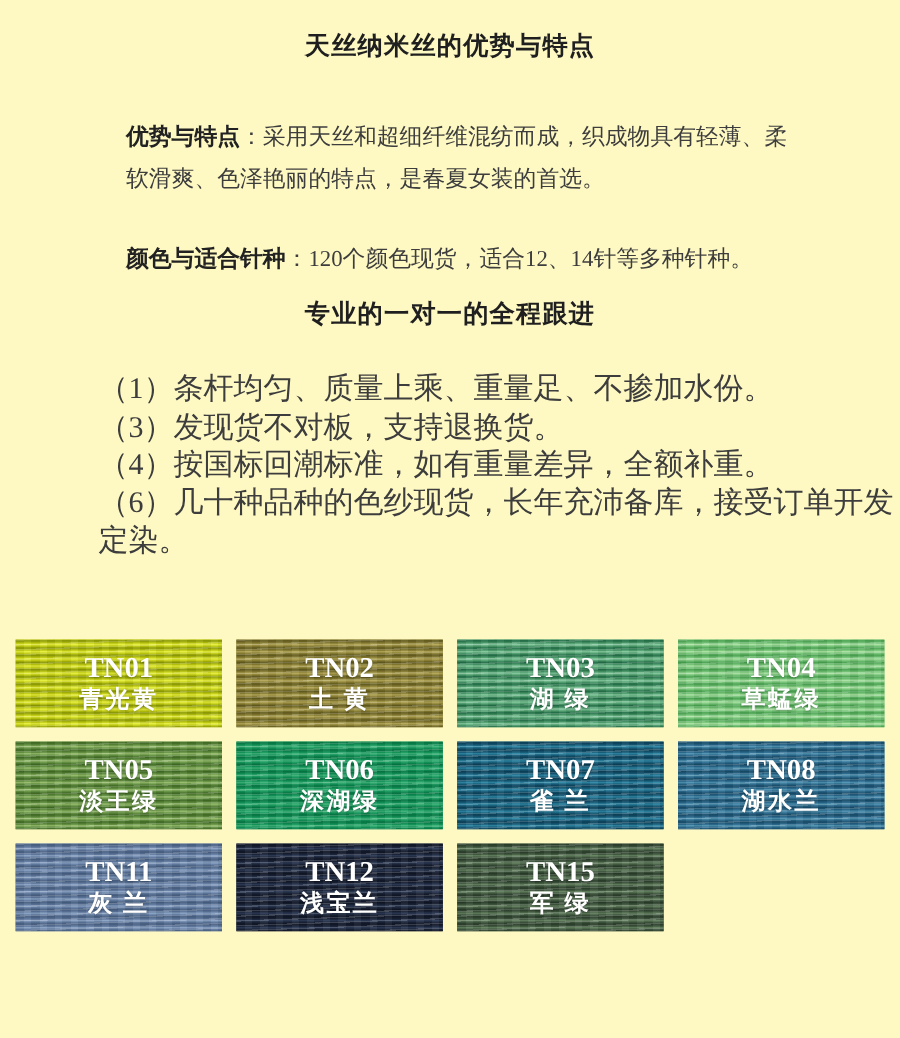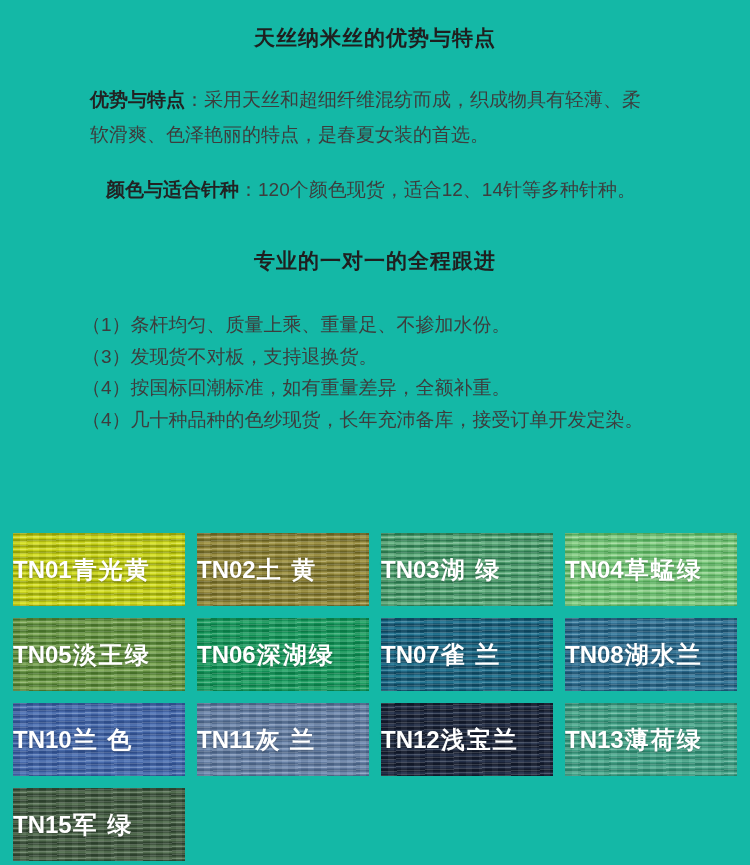--- a/index.html
+++ b/index.html
@@ -1,71 +1,71 @@
 <!DOCTYPE html>
 <html><head>
 <meta charset="utf-8">
 <style>
   html,body{margin:0;padding:0;background:#ffffff;}
   .page{
     position:relative;
     width:750px;height:865px;
-    background:#14b8a6;
-    font-family:Liberation Sans, sans-serif;
+    background:#fef9c3;
+    font-family:Liberation Serif, serif;
     overflow:hidden;
   }
   .sec-title{
     position:absolute;left:0;right:0;
     text-align:center;
     font-size:21px;line-height:28px;
     font-weight:700;color:#1f1f1f;
     letter-spacing:1px;margin:0;
   }
   #title1{top:24px;}
   #title2{top:247px;}
   .para{
     position:absolute;left:90px;width:562px;
     font-size:19px;line-height:35px;
-    color:#3d3d3d;margin:0;
+    color:#3d3d3d;margin:15px;
   }
   #para1{top:82px;}
-  #para2{top:172px;text-align:center;}
+  #para2{top:184px;}
   .para b{color:#222222;font-weight:700;}
   #advantages-list{
     position:absolute;left:82px;top:309px;width:668px;
     margin:0;padding:0;list-style:none;
-    font-size:19px;line-height:31.5px;color:#3d3d3d;
+    font-size:25px;line-height:31.5px;color:#3d3d3d;
   }
   #swatch-grid{
     position:absolute;left:13px;top:533px;width:724px;
     display:grid;
     grid-template-columns:repeat(4,172px);
     grid-auto-rows:73px;
     gap:12px;
   }
   .swatch{
-    display:flex;flex-direction:row;
-    align-items:center;
+    display:flex;flex-direction:column;
+    align-items:center;justify-content:center;
     gap:1px;
     background-image:
       repeating-linear-gradient(178deg, rgba(255,255,255,0.16) 0 1px, rgba(255,255,255,0) 1px 4px),
       repeating-linear-gradient(90deg, rgba(0,0,0,0.05) 0 7px, rgba(255,255,255,0.05) 7px 13px),
       repeating-linear-gradient(0deg,
         var(--dk) 0px, var(--bs) 1.5px, var(--lt) 3px,
         var(--bs) 4px, var(--dk) 6px);
     background-color:var(--bs);
   }
   .swatch-code{
     color:#ffffff;font-weight:700;
     font-size:24px;line-height:26px;
     text-shadow:0 1px 2px rgba(0,0,0,0.25);
   }
   .swatch-name{
     color:#ffffff;font-weight:700;
-    font-size:24px;line-height:24px;
+    font-size:20px;line-height:24px;
     letter-spacing:2px;
     text-shadow:0 1px 2px rgba(0,0,0,0.25);
   }
 </style>
 </head>
 <body>
 
 <div class="page">
 
   <h1 class="sec-title" id="title1">天丝纳米丝的优势与特点</h1>
@@ -73,21 +73,21 @@
   <p class="para" id="para1"><b>优势与特点</b><span>：采用天丝和超细纤维混纺而成，织成物具有轻薄、柔软滑爽、色泽艳丽的特点，是春夏女装的首选。</span></p>
 
   <p class="para" id="para2"><b>颜色与适合针种</b><span>：120个颜色现货，适合12、14针等多种针种。</span></p>
 
   <h1 class="sec-title" id="title2">专业的一对一的全程跟进</h1>
 
   <ul id="advantages-list">
       <li>（1）条杆均匀、质量上乘、重量足、不掺加水份。</li>
       <li>（3）发现货不对板，支持退换货。</li>
       <li>（4）按国标回潮标准，如有重量差异，全额补重。</li>
-      <li>（4）几十种品种的色纱现货，长年充沛备库，接受订单开发定染。</li>
+      <li>（6）几十种品种的色纱现货，长年充沛备库，接受订单开发定染。</li>
     </ul>
 
   <div id="swatch-grid">
       <div class="swatch" style="--bs: #c3ce10; --lt: #e7f03c; --dk: #8a9804;">
         <div class="swatch-code">TN01</div>
         <div class="swatch-name">青光黄</div>
       </div>
       <div class="swatch" style="--bs: #8c8033; --lt: #b5a95a; --dk: #615a1e;">
         <div class="swatch-code">TN02</div>
         <div class="swatch-name">土 黄</div>
@@ -109,35 +109,27 @@
         <div class="swatch-name">深湖绿</div>
       </div>
       <div class="swatch" style="--bs: #175e7b; --lt: #2f89a6; --dk: #0c3f57;">
         <div class="swatch-code">TN07</div>
         <div class="swatch-name">雀 兰</div>
       </div>
       <div class="swatch" style="--bs: #29688c; --lt: #4f93b2; --dk: #174b68;">
         <div class="swatch-code">TN08</div>
         <div class="swatch-name">湖水兰</div>
       </div>
-      <div class="swatch" style="--bs: #3f62a6; --lt: #6487c4; --dk: #2c4b88;">
-        <div class="swatch-code">TN10</div>
-        <div class="swatch-name">兰 色</div>
-      </div>
       <div class="swatch" style="--bs: #5e789e; --lt: #8ca4c5; --dk: #465e80;">
         <div class="swatch-code">TN11</div>
         <div class="swatch-name">灰 兰</div>
       </div>
       <div class="swatch" style="--bs: #1a2338; --lt: #2d3b56; --dk: #0f1524;">
         <div class="swatch-code">TN12</div>
         <div class="swatch-name">浅宝兰</div>
-      </div>
-      <div class="swatch" style="--bs: #3b9c81; --lt: #70c3a9; --dk: #267c64;">
-        <div class="swatch-code">TN13</div>
-        <div class="swatch-name">薄荷绿</div>
       </div>
       <div class="swatch" style="--bs: #41583f; --lt: #648260; --dk: #273b28;">
         <div class="swatch-code">TN15</div>
         <div class="swatch-name">军 绿</div>
       </div>
     </div>
 
 </div>
 
 </body></html>

